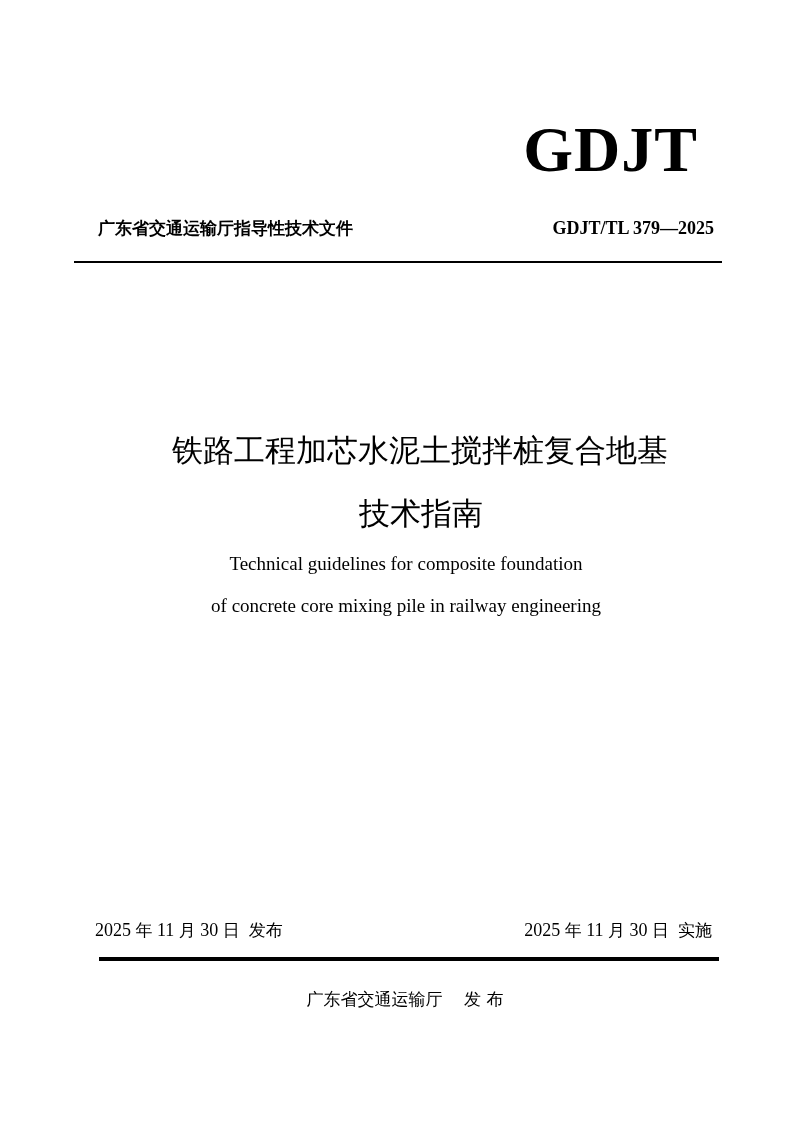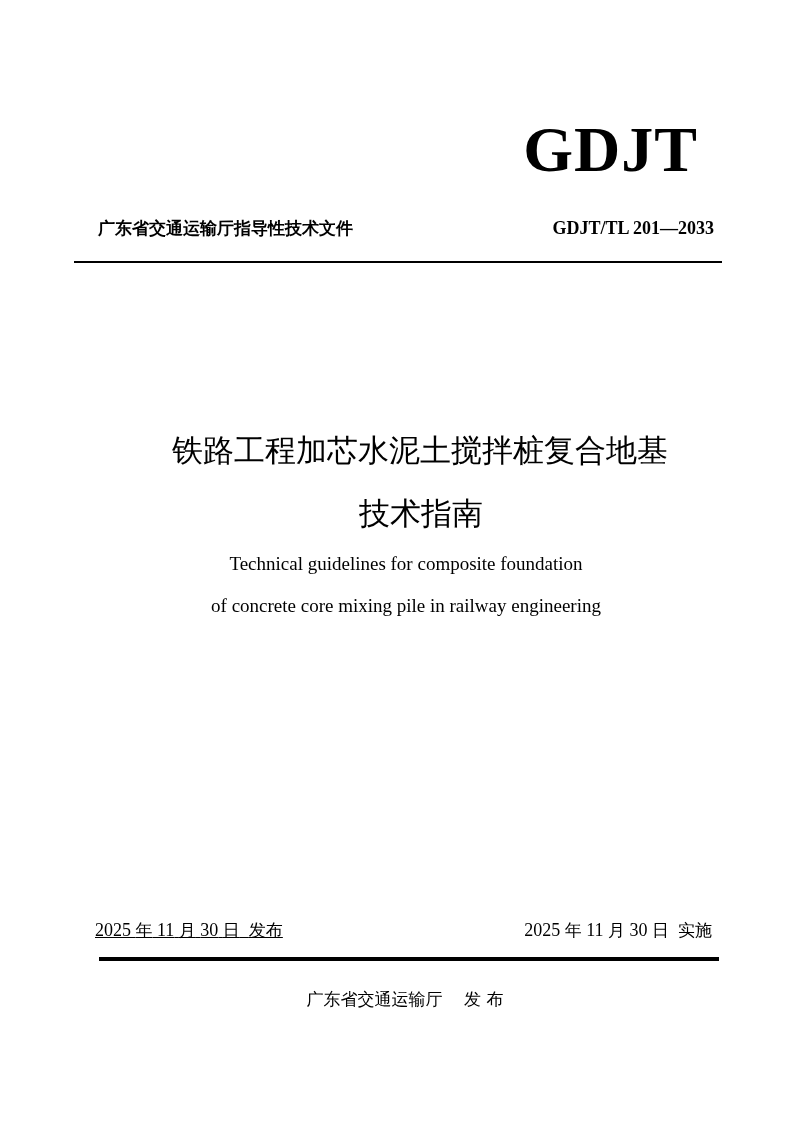--- a/index.html
+++ b/index.html
@@ -75,21 +75,21 @@
       top: 918px;
       font-family: "Liberation Serif", serif;
       font-size: 18px;
       line-height: 24px;
       white-space: pre;
     }
     .date .cn {
       font-family: "DejaVu Sans", sans-serif;
       font-size: 17px;
     }
-    .date-publish { left: 95px; text-decoration: underline; }
+    .date-publish { left: 95px; }
     .date-effective { right: 88px; }
     .bottom-rule {
       left: 99px;
       top: 957px;
       width: 620px;
       height: 4px;
       background: #000000;
     }
     .publisher {
       left: 0;
@@ -101,21 +101,21 @@
       line-height: 24px;
       white-space: pre;
     }
   </style>
 </head>
 <body>
 
 <div class="abs brand">GDJT</div>
 
 <div class="abs doc-type">广东省交通运输厅指导性技术文件</div>
-<div class="abs doc-code">GDJT/TL 201—2033</div>
+<div class="abs doc-code">GDJT/TL 379—2025</div>
 
 <div class="abs top-rule"></div>
 
 <h1 class="abs title-cn l1">铁路工程加芯水泥土搅拌桩复合地基</h1>
 <h1 class="abs title-cn l2">技术指南</h1>
 
 <div class="abs title-en l1">Technical guidelines for composite foundation</div>
 <div class="abs title-en l2">of concrete core mixing pile in railway engineering</div>
 
 <div class="abs date date-publish"><span>2025</span> <span class="cn">年</span> <span>11</span> <span class="cn">月</span> <span>30</span> <span class="cn">日</span>  <span class="cn">发布</span></div>

